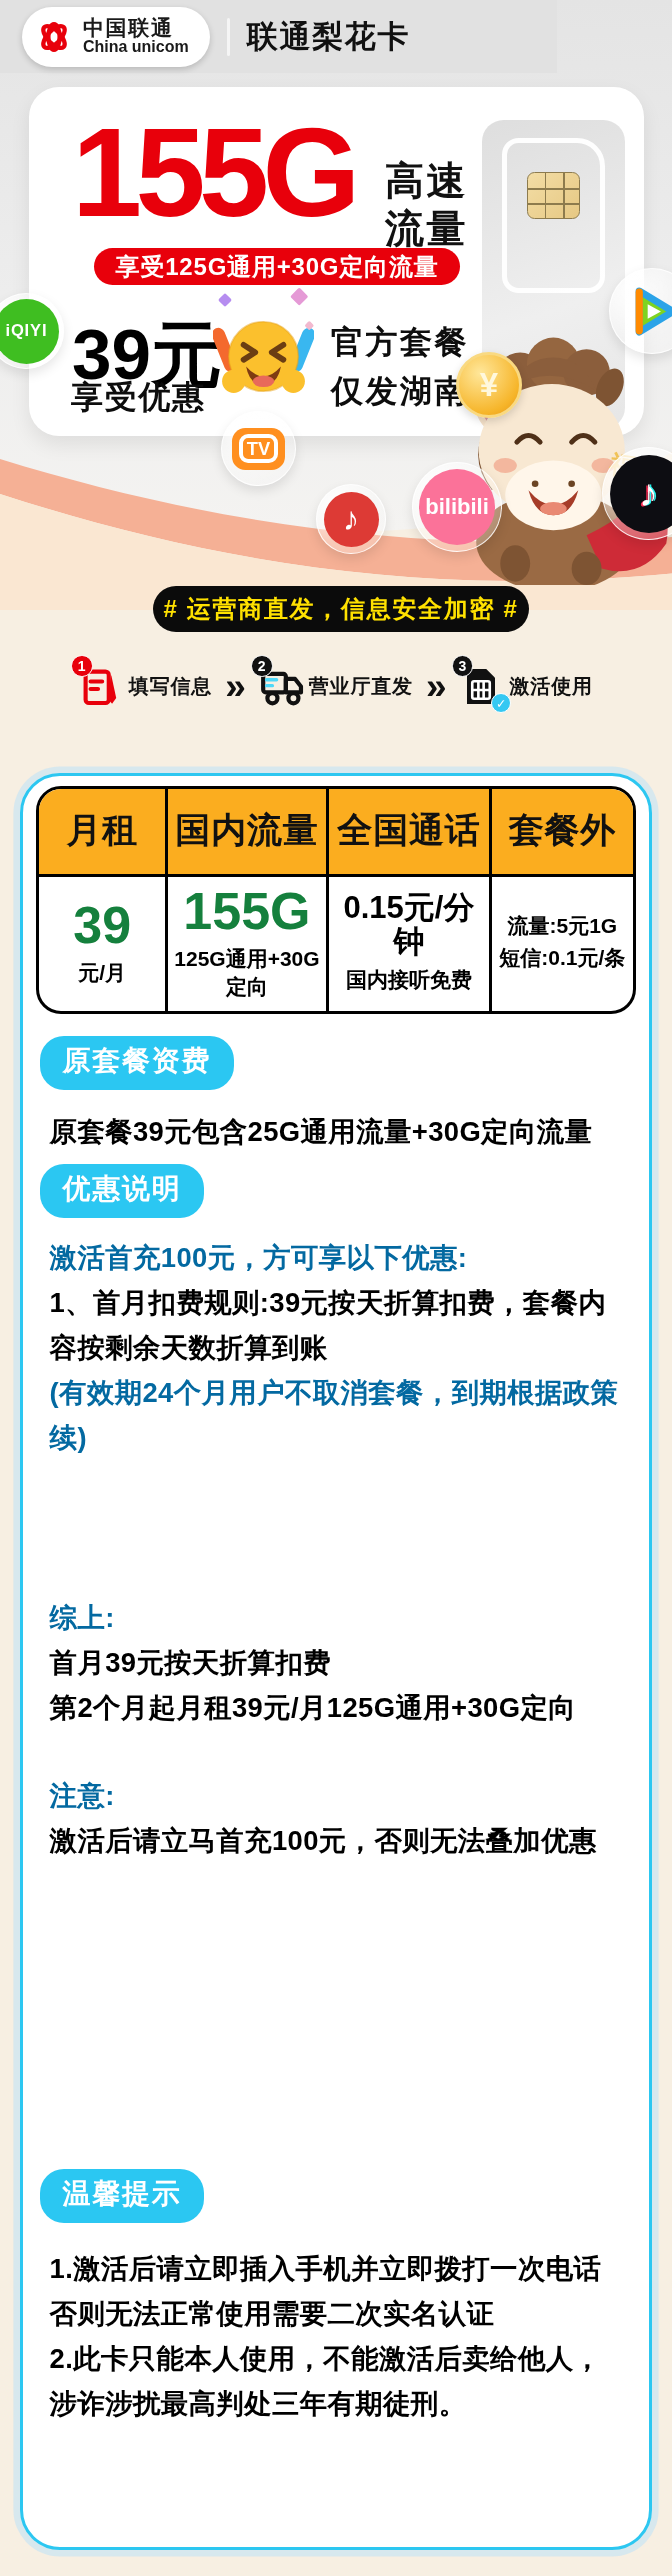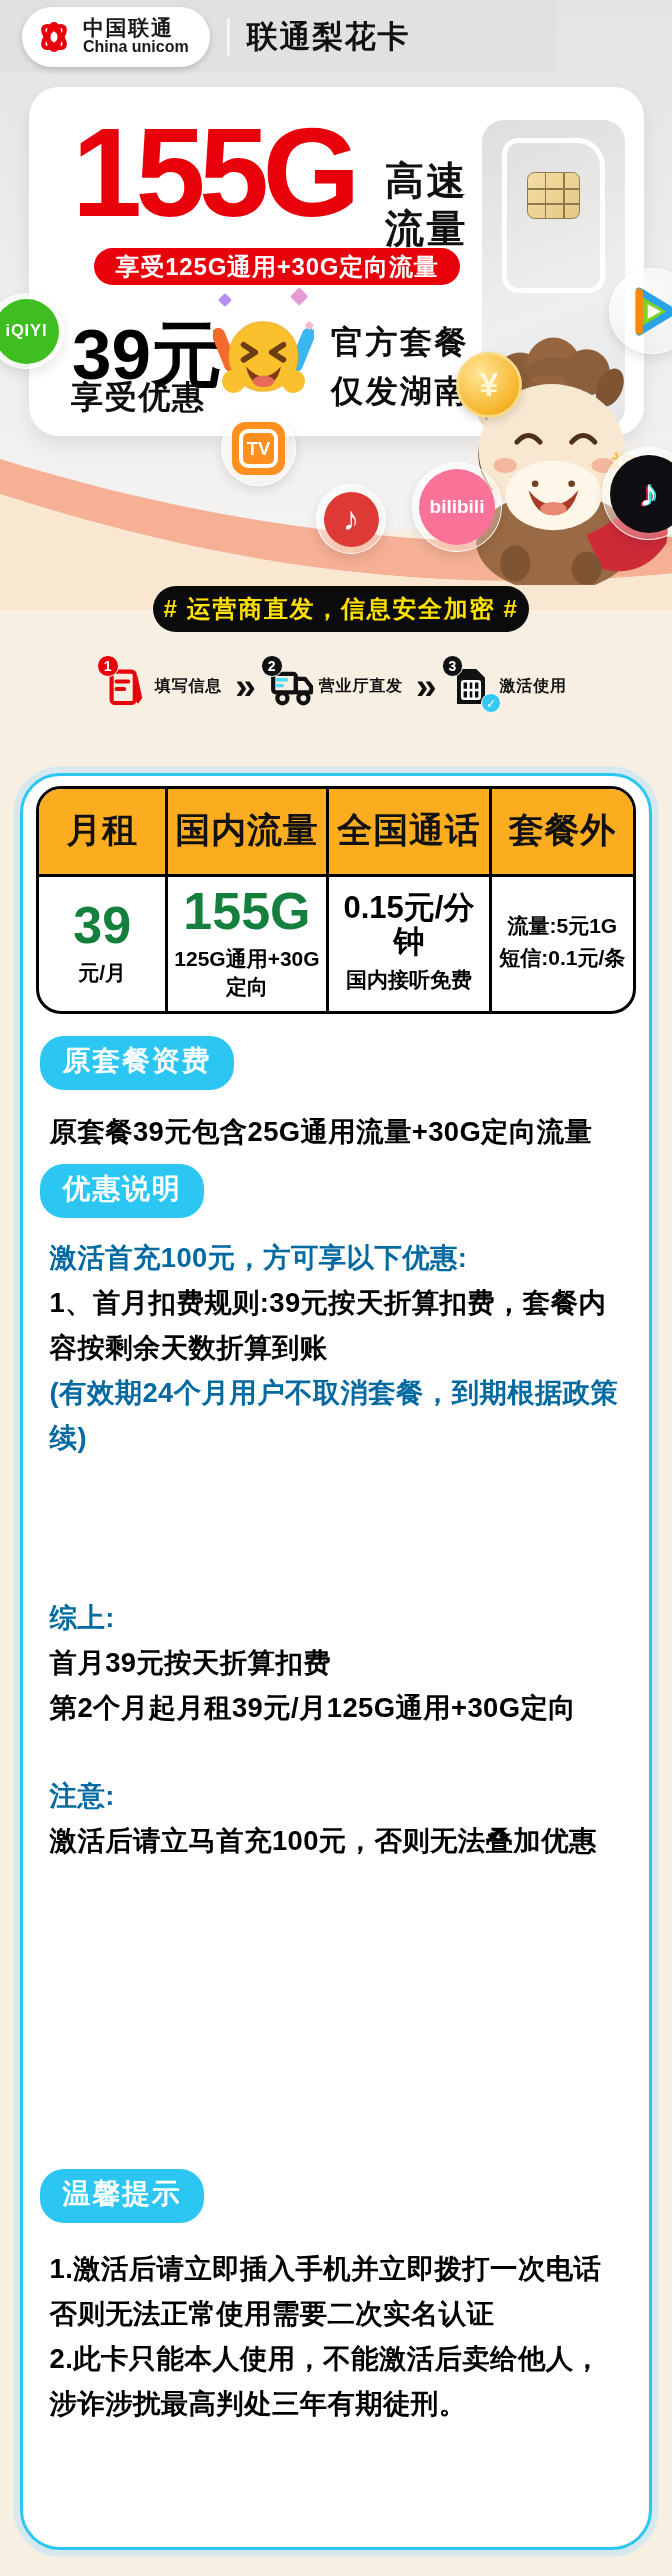--- a/index.html
+++ b/index.html
@@ -71,44 +71,44 @@
           z-index:6; box-shadow:0 3.3px 8.3px rgba(0,0,0,.15); }
   .coin span { font-size:33px; font-weight:900; color:#fff8dd; }
 
   
   .bubble { position:absolute; border-radius:50%; z-index:6;
             background:radial-gradient(circle at 30% 28%, rgba(255,255,255,.95), rgba(255,255,255,.35) 55%, rgba(255,255,255,.15));
             border:1.7px solid rgba(255,255,255,.85); box-shadow:0 5px 11.6px rgba(0,0,0,.10);
             display:flex; align-items:center; justify-content:center; }
   .disc { border-radius:50%; display:flex; align-items:center; justify-content:center; color:#fff; font-weight:900; }
   .iqiyi-d  { width:65px; height:65px; background:#3fbe21; font-size:16.6px; letter-spacing:0.8px; }
-  .bili-d   { width:76px; height:76px; background:#FB7299; font-size:19px; }
+  .bili-d   { width:76px; height:76px; background:#FB7299; font-size:22px; }
   .net-d    { width:55px; height:55px; background:#dd3a35; font-size:33px; }
   .tik-d    { width:78px; height:78px; background:#0d0d12; font-size:38px;
               text-shadow:1.7px 0 #25F4EE, -1.7px 0.8px #FE2C55; }
-  .mango-d  { width:53px; height:53px; background:#FF8F1F; border-radius:13.3px; position:relative; }
+  .mango-d  { width:53px; height:42px; background:#FF8F1F; border-radius:13.3px; position:relative; }
   .mango-d em { position:absolute; inset:6.6px; border:4.2px solid #fff; border-radius:9.1px; }
   .mango-d b { position:absolute; left:50%; top:50%; transform:translate(-50%,-50%);
                font-size:18.3px; color:#fff; font-style:normal; }
 
   
   .banner { position:absolute; left:153px; top:586px; width:376px; height:46px; background:#0b0b0b;
             border-radius:23px; display:flex; align-items:center; justify-content:center; z-index:7; }
   .banner span { color:#FFE100; font-size:24px; font-weight:900; letter-spacing:1.7px; white-space:nowrap; }
 
   
   .steps { position:absolute; left:0; top:655px; width:672px; height:63px; display:flex;
            align-items:center; justify-content:center; gap:11.6px; z-index:7; }
   .step { display:flex; align-items:center; gap:6.6px; position:relative; }
   .step-icon { position:relative; width:43px; height:43px; }
   .step-badge { position:absolute; left:-8.3px; top:-10px; width:21.6px; height:21.6px; border-radius:50%;
                 color:#fff; font-size:14px; font-weight:900; display:flex; align-items:center;
                 justify-content:center; border:1.7px solid #fff; }
   .badge-red { background:#E8000B; } .badge-black { background:#111; }
-  .step-label { font-size:16px; font-weight:800; color:#111; letter-spacing:0.8px; }
+  .step-label { font-size:20px; font-weight:800; color:#111; letter-spacing:0.8px; }
   .chev { font-size:37px; font-weight:900; color:#111; line-height:1; padding:0 1.7px; }
   .sim-check { position:absolute; right:-8.3px; bottom:-5px; width:20px; height:20px; border-radius:50%;
                background:#35c8f2; color:#fff; font-size:12.5px; font-weight:900;
                display:flex; align-items:center; justify-content:center; border:1.7px solid #fff; }
 
   
   .main-panel { position:absolute; left:20px; top:773px; width:632px; height:1777px;
                 background:#fff; border:3.3px solid #2CC7F1; border-radius:40px; z-index:7;
                 box-shadow:0 0 0 6.6px rgba(190,225,248,.55); }
   .panel-inner { padding:10px 13.3px 0; }

